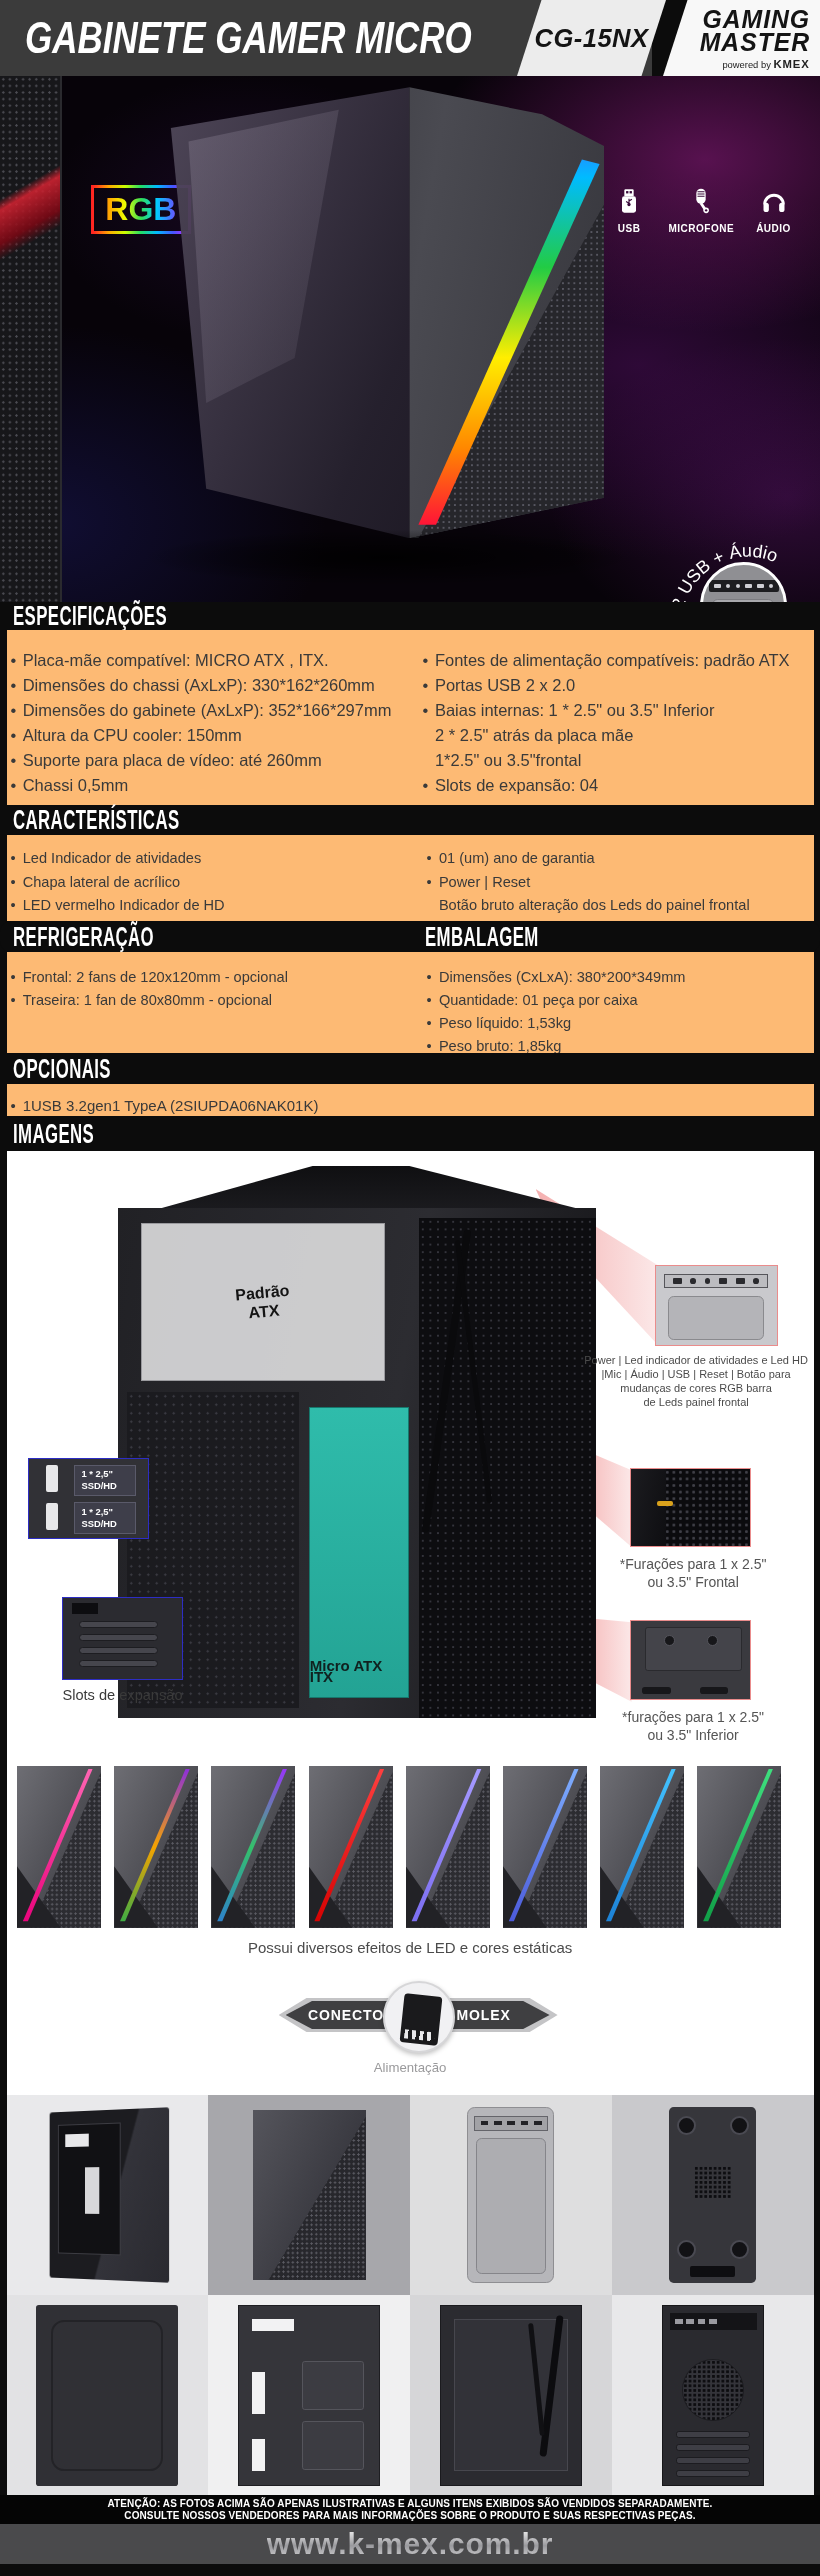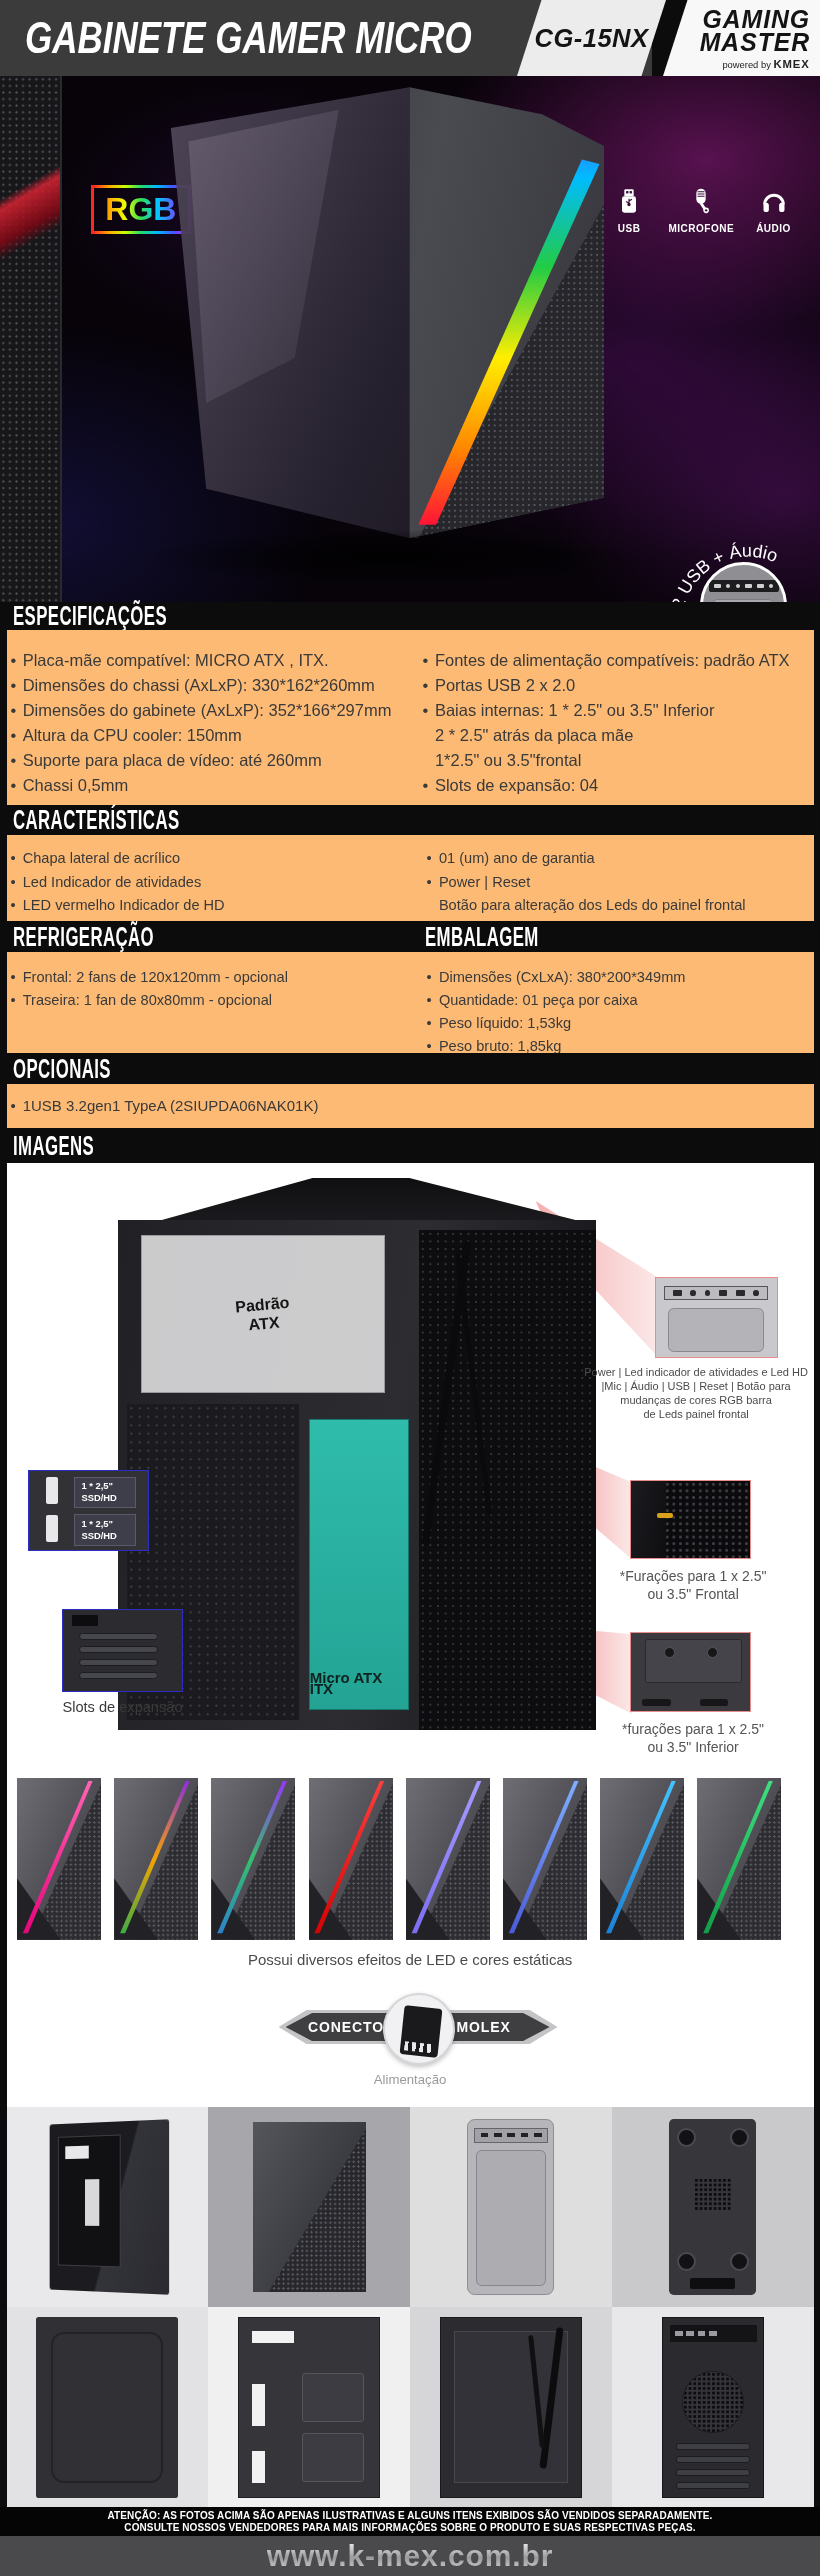--- a/index.html
+++ b/index.html
@@ -85,21 +85,21 @@
 
   .specs-content { height:175px; font-size:16.5px; line-height:25px; padding-top:18px; }
   .specs-left { left:3.8px; width:396px; padding-top:18px; }
   .specs-right { left:416px; width:387px; padding-top:18px; }
   .feat-content { height:86px; font-size:14.6px; line-height:23.6px; }
   .feat-left { left:3.8px; width:396px; padding-top:12.3px; }
   .feat-right { left:420px; width:378px; padding-top:12.3px; }
   .cool-content { height:101px; font-size:14.6px; line-height:23px; }
   .cool-left { left:3.8px; width:396px; padding-top:14px; }
   .cool-right { left:420px; width:378px; padding-top:14px; }
-  .opc-content { height:44px; font-size:15px; padding-top:13.2px; }
+  .opc-content { height:32px; font-size:15px; padding-top:13.2px; }
   .opc-content .li { margin-left:3.8px; }
 
   
   .imagens-body { position:relative; width:807px; margin:0 6.6px; height:609px; background:#fff; overflow:hidden; }
   .case-center { position:absolute; left:111px; top:15px; width:478px; height:566px; }
   .cc-roof { position:absolute; left:4%; top:0; width:92%; height:49px;
     clip-path:polygon(0 100%, 40% 0, 62% 0, 100% 86%, 100% 100%); background:linear-gradient(#0f0f11,#1c1c20); }
   .cc-body { position:absolute; left:0; top:42px; width:100%; height:510px;
     background:linear-gradient(100deg,#212125,#2c2c31 55%,#121215); }
   .cc-psu { position:absolute; left:5%; top:3%; width:51%; height:31%; background:rgba(226,226,228,0.88);
@@ -327,28 +327,28 @@
       <div class="li cont">1*2.5" ou 3.5"frontal</div>
       <div class="li">Slots de expansão: 04</div>
     </div>
   </div>
 
   <div class="band" style="height:30px;">
     <span class="bt">CARACTERÍSTICAS</span>
   </div>
   <div class="content feat-content">
     <div class="col feat-left">
+      <div class="li">Led Indicador de atividades</div>
       <div class="li">Chapa lateral de acrílico</div>
-      <div class="li">Led Indicador de atividades</div>
       <div class="li">LED vermelho Indicador de HD</div>
     </div>
     <div class="col feat-right">
       <div class="li">01 (um) ano de garantia</div>
       <div class="li">Power | Reset</div>
-      <div class="li cont">Botão para alteração dos Leds do painel frontal</div>
+      <div class="li cont">Botão bruto alteração dos Leds do painel frontal</div>
     </div>
   </div>
 
   <div class="band" style="height:31px;border-radius:11px;">
     <span class="bt">REFRIGERAÇÃO</span>
     <span class="bt bt2">EMBALAGEM</span>
   </div>
   <div class="content cool-content">
     <div class="col cool-left">
       <div class="li">Frontal: 2 fans de 120x120mm  - opcional</div>

